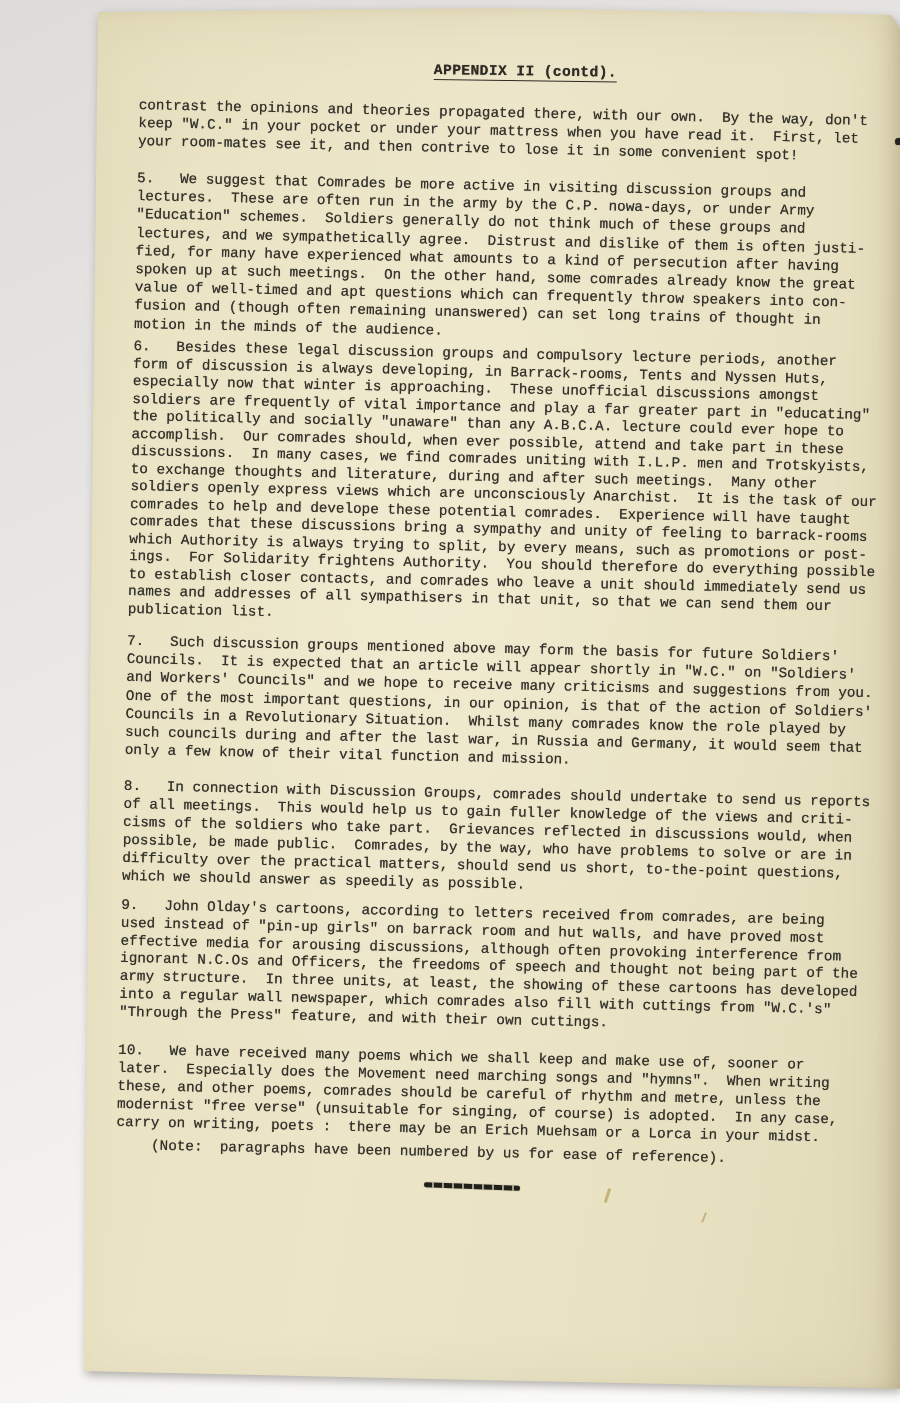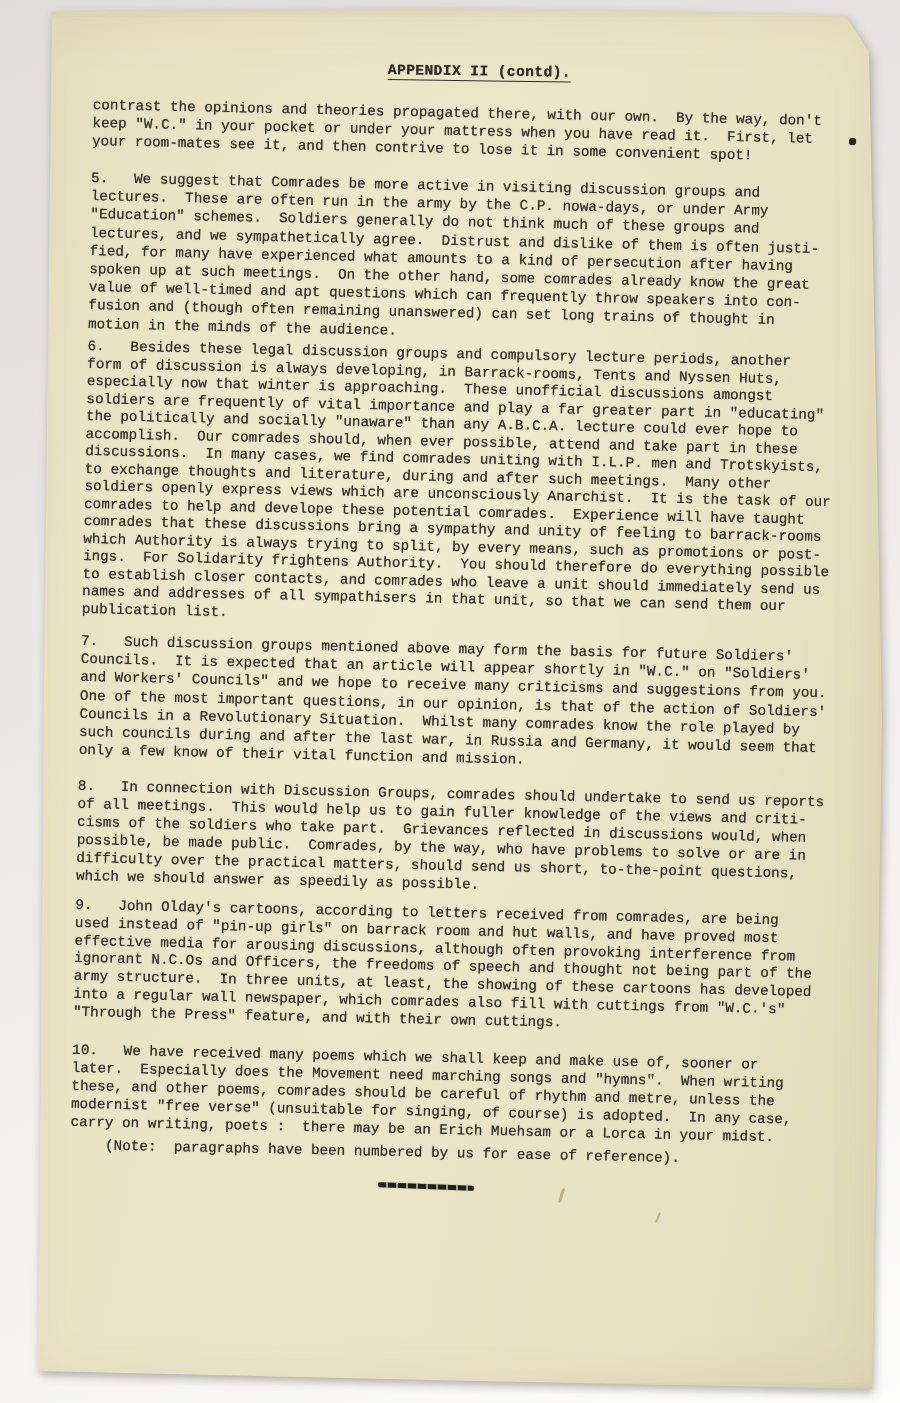--- a/index.html
+++ b/index.html
@@ -20,20 +20,21 @@
       linear-gradient(100deg,#e2dbba 0%,#e9e2c2 15%,#ece5c8 45%,#e8e1c1 78%,#e0d9b8 100%);
     box-shadow:
       inset 0 0 70px rgba(125,108,60,0.16),
       inset -10px 0 22px rgba(125,108,60,0.14),
       inset 0 -8px 18px rgba(110,95,55,0.18),
       inset 10px 0 20px rgba(125,108,60,0.10);
     clip-path:polygon(
       52px 12px, 450px 8px, 845px 15px, 869px 52px,
       882px 720px, 872px 1389px, 430px 1380px, 38px 1371px, 44px 690px
     );
+    margin-left:46px;
   }
   .title{
     position:absolute;left:388px;top:62px;
     transform:rotate(0.8deg);transform-origin:0 0;
     font-size:14.6px;font-weight:bold;color:#2e2b25;
     letter-spacing:0.4px;white-space:pre;
     border-bottom:1.6px solid #2e2b25;padding-bottom:1px;
     text-shadow:0 0 0.7px rgba(46,43,37,0.8);
   }
   .typed{

